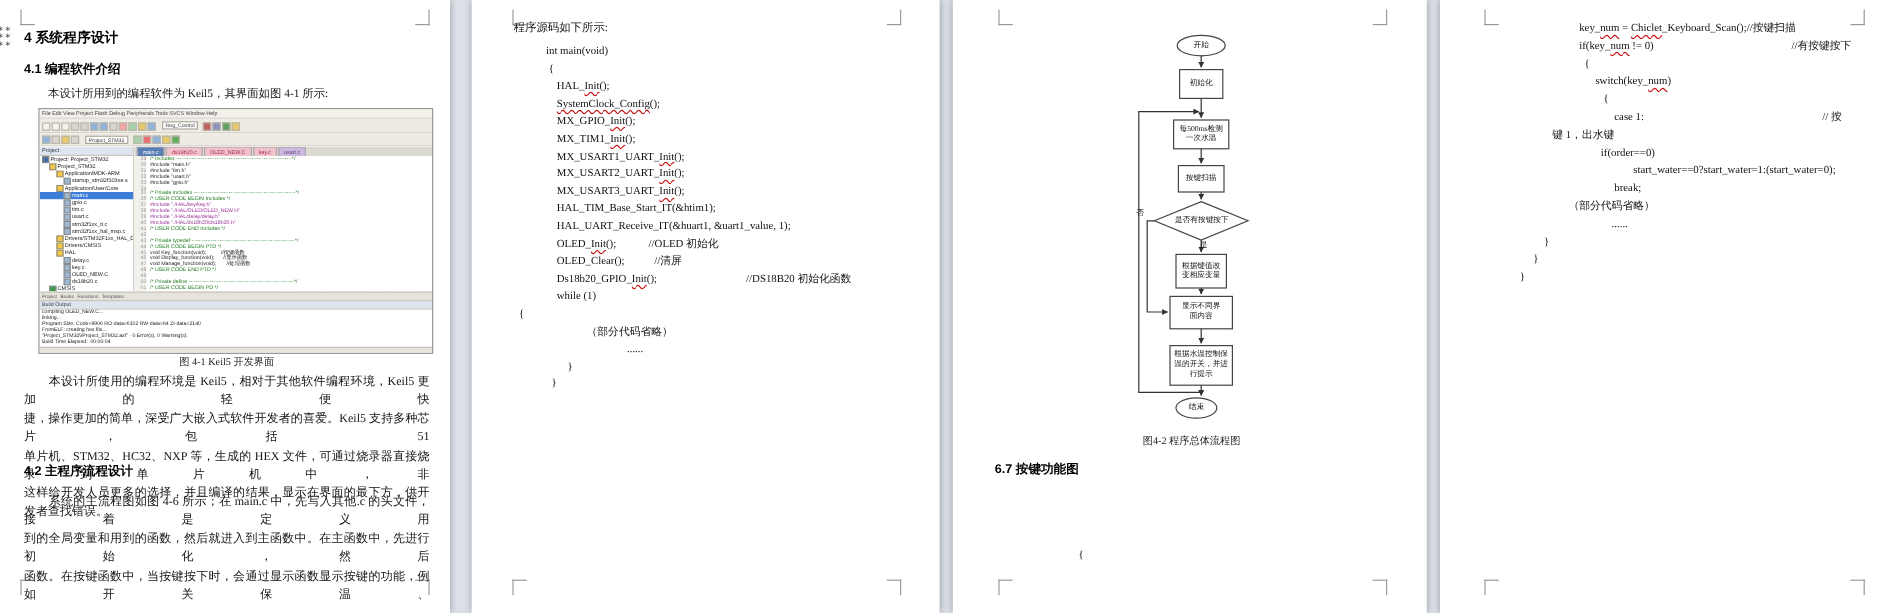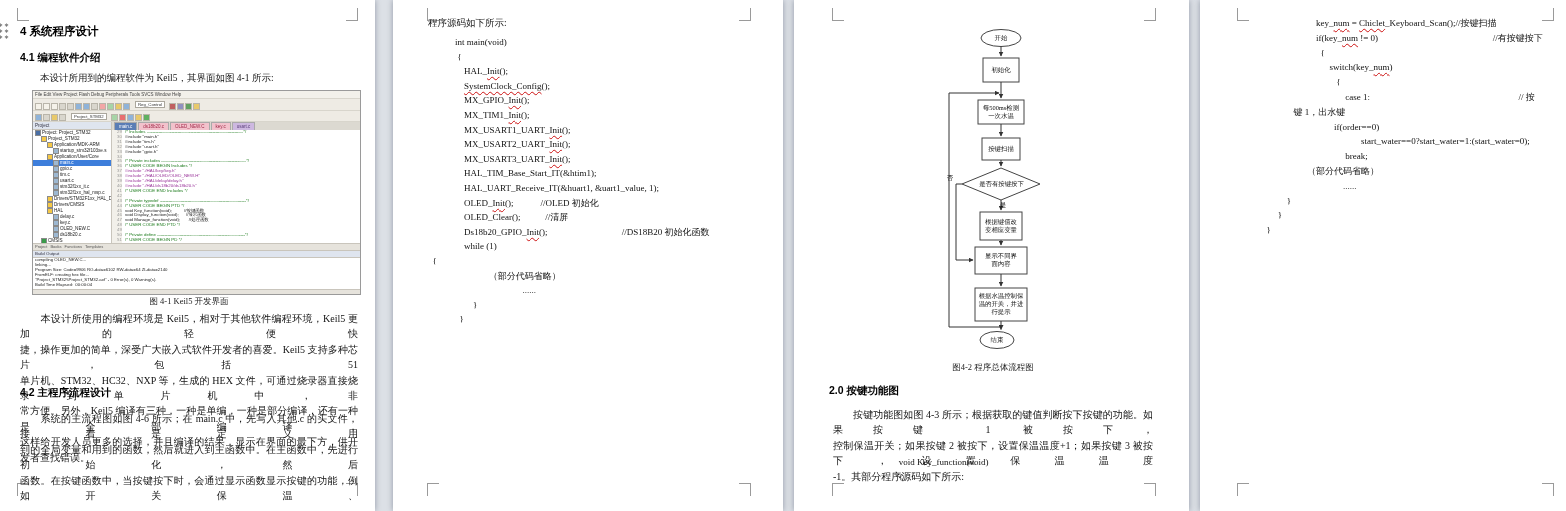--- a/index.html
+++ b/index.html
@@ -329,21 +329,20 @@
         </div>
       <div class="k-status"></div>
     </div>
 
     <div class="caption" style="left:35px;top:296px;width:338px;">图 4-1 Keil5 开发界面</div>
 
     <div class="para" style="left:35px;top:311px;width:338px;">
         <div class="pl">　　本设计所使用的编程环境是 Keil5，相对于其他软件编程环境，Keil5 更加的轻便快</div>
         <div class="pl">捷，操作更加的简单，深受广大嵌入式软件开发者的喜爱。Keil5 支持多种芯片，包括 51</div>
         <div class="pl">单片机、STM32、HC32、NXP 等，生成的 HEX 文件，可通过烧录器直接烧录到单片机中，非</div>
-        <div class="pl">常方便。另外，Keil5 编译有三种，一种是单编，一种是部分编译，还有一种是全部编译，</div>
         <div class="pl tail">这样给开发人员更多的选择，并且编译的结果，显示在界面的最下方，供开发者查找错误。</div>
       </div>
 
     <h2 class="h2" style="left:35px;top:386px;">4.2 主程序流程设计</h2>
 
     <div class="para" style="left:35px;top:411px;width:338px;">
         <div class="pl">　　系统的主流程图如图 4-6 所示；在 main.c 中，先写入其他.c 的头文件，接着是定义用</div>
         <div class="pl">到的全局变量和用到的函数，然后就进入到主函数中。在主函数中，先进行初始化，然后</div>
         <div class="pl">函数。在按键函数中，当按键按下时，会通过显示函数显示按键的功能，例如开关保温、</div>
       </div>
@@ -409,27 +408,22 @@
       <div class="fc-text" style="left:181px;top:252px;width:52px;">显示不同界
 面内容</div>
       <div class="fc-text" style="left:181px;top:292px;width:52px;">根据水温控制保
 温的开关，并进
 行提示</div>
       <div class="fc-text" style="left:187px;top:336px;width:32px;">结束</div>
     </div>
 
     <div class="caption" style="left:39px;top:362px;width:320px;">图4-2  程序总体流程图</div>
 
-    <h2 class="h2" style="left:35px;top:384px;">2.0 按键功能图</h2>
-    <div class="para" style="left:39px;top:407px;width:320px;">
-        <div class="pl">　　按键功能图如图 4-3 所示；根据获取的键值判断按下按键的功能。如果按键 1 被按下，</div>
-        <div class="pl">控制保温开关；如果按键 2 被按下，设置保温温度+1；如果按键 3 被按下，设置保温温度</div>
-        <div class="pl tail">-1。其部分程序源码如下所示:</div>
-      </div>
-    <div class="codeblock" style="left:35px;top:455px;right:5px;"><div class="cl"><span>                               void Key_function(void)</span></div><div class="cl"><span>                               {</span></div></div>
+    <h2 class="h2" style="left:35px;top:384px;">6.7 按键功能图</h2>
+    <div class="codeblock" style="left:35px;top:455px;right:5px;"><div class="cl"><span>                               {</span></div></div>
   </div>
 
   <div class="page" style="left:1200px;width:390px;">
     <div class="cmark tl" style="left:37px;top:8px;"></div>
     <div class="cmark tr" style="left:342px;top:8px;"></div>
     <div class="cmark bl" style="left:37px;top:483px;"></div>
     <div class="cmark br" style="left:342px;top:483px;"></div>
 
     <div class="codeblock" style="left:35px;top:16px;right:2px;line-height:14.8px;"><div class="cl"><span>                                    key_</span><span class="sq">num</span><span> = </span><span class="sq">Chiclet</span><span>_Keyboard_Scan();//按键扫描</span></div><div class="cl"><span>                                    if(key_</span><span class="sq">num</span><span> != 0)                                                   //有按键按下</span></div><div class="cl"><span>                                      {</span></div><div class="cl"><span>                                          switch(key_</span><span class="sq">num</span><span>)</span></div><div class="cl"><span>                                             {</span></div><div class="cl"><span>                                                 case 1:                                                                  // 按</span></div><div class="cl"><span>                          键 1，出水键</span></div><div class="cl"><span>                                            if(order==0)</span></div><div class="cl"><span>                                                        start_water==0?start_water=1:(start_water=0);</span></div><div class="cl"><span>                                                 break;</span></div><div class="cl"><span>                                （部分代码省略）</span></div><div class="cl"><span>                                                ......</span></div><div class="cl"><span>                       }</span></div><div class="cl"><span>                   }</span></div><div class="cl"><span>              }</span></div></div>
   </div>

